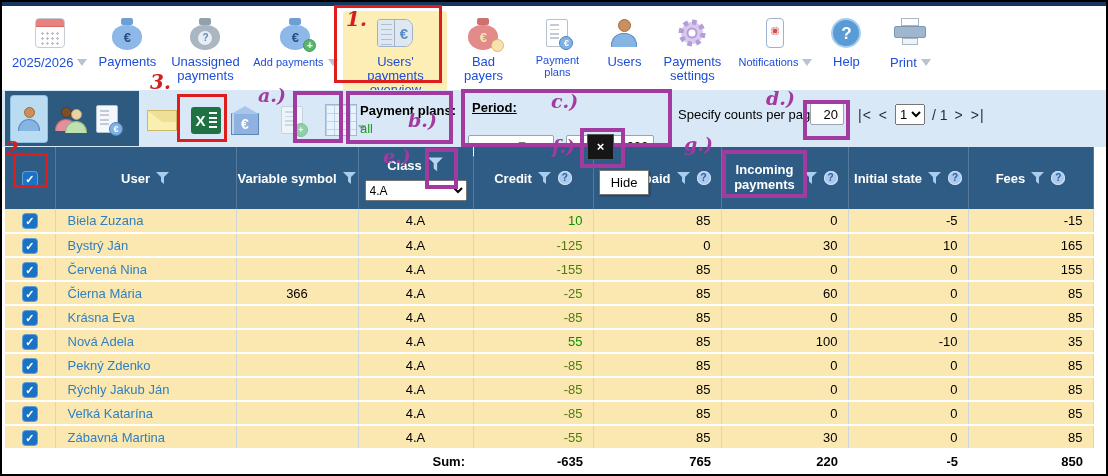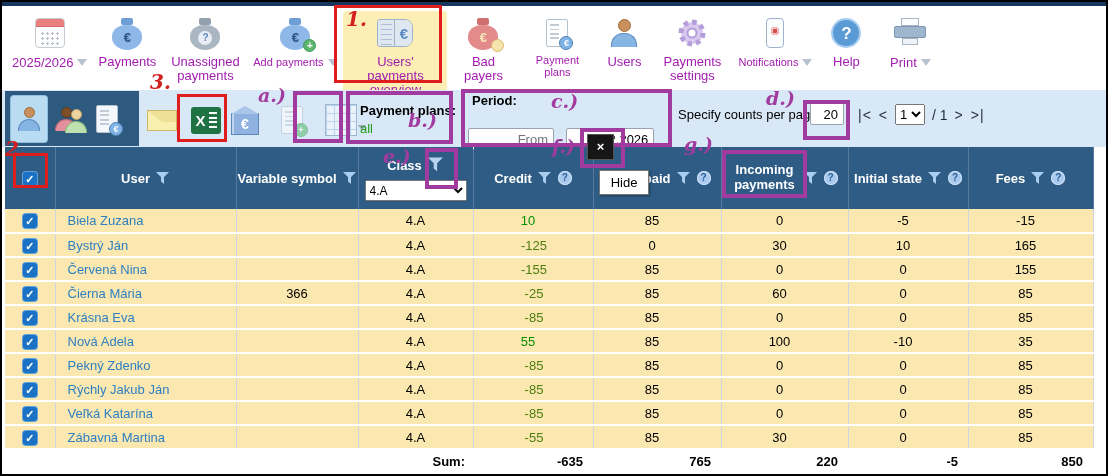--- a/index.html
+++ b/index.html
@@ -4,21 +4,21 @@
 <style>
   * { margin:0; padding:0; box-sizing:border-box; }
   body { font-family:"Liberation Sans", sans-serif; background:#fff; }
   .screen { position:relative; width:1108px; height:476px; border:2px solid #000; background:#fff; overflow:hidden; }
   .topline { height:4px; background:#17365d; }
 
   
   .topbar { height:84px; display:flex; align-items:flex-start; padding:5px 0 0 6px; background:#fff; }
   .tb-item { display:flex; flex-direction:column; align-items:center; padding:2px 4px; cursor:pointer; }
   .tb-ic { height:40px; display:flex; align-items:center; justify-content:center; }
-  .tb-lb { font-size:13px; color:#a21caf; text-align:center; line-height:1.08; margin-top:2px; white-space:pre-line; }
+  .tb-lb { font-size:13px; color:#1d4ed8; text-align:center; line-height:1.08; margin-top:2px; white-space:pre-line; }
   .tb-lb.small { font-size:11px; }
   .lbrow { display:flex; align-items:center; }
   .dd { width:0; height:0; border:5px solid transparent; border-top:7px solid #b9c2cf; margin-left:4px; margin-top:6px; }
   .tb-item.active { background:#fdeeb5; border-radius:4px; }
 
   
   .cal { width:30px; height:30px; background:#fdfdfd; border:1px solid #c6ccd4; border-radius:4px; overflow:hidden; }
   .cal .top { height:8px; background:#e98080; border-bottom:1px solid #d86a6a; }
   .cal .dots { margin:4px 4px; height:14px; background-image:radial-gradient(#b9bfc8 1.2px, transparent 1.3px); background-size:5px 5px; }
   .bag { width:30px; height:25px; border-radius:46% 46% 50% 50%; position:relative; margin-top:9px;
@@ -80,21 +80,21 @@
   .faded { opacity:.55; }
   .gridic { position:relative; width:32px; height:32px; background:#eaf2fb; border:1px solid #9fb8d2;
             background-image:linear-gradient(#bcd4ea 1px, transparent 1px), linear-gradient(90deg, #bcd4ea 1px, transparent 1px);
             background-size:8px 8px; }
   .gridic .ddm { position:absolute; right:-10px; bottom:0; width:0; height:0; border:4px solid transparent; border-top:6px solid #9aa8b8; }
   .icbtn { margin-right:8px; cursor:pointer; display:flex; align-items:center; }
 
   .pp-box { position:absolute; left:350px; top:5px; font-size:13px; line-height:1.35; padding:7px 0 0 8px; }
   .pp-box .t { font-weight:bold; color:#000; }
   .pp-box .v { color:#1f9d1f; }
-  .period { position:absolute; left:466px; top:3px; font-size:13px; }
+  .period { position:absolute; left:466px; top:10px; font-size:13px;text-decoration:underline; }
   .period .t { font-weight:bold; padding-left:4px; }
   .period .row { display:flex; align-items:center; margin-top:20px; }
   .inp { height:22px; border:1px solid #9aa4b0; border-radius:2px; font-family:inherit; font-size:13px; text-align:right; padding:0 5px; background:#fff; }
   .inp.from { width:86px; } .inp.to { width:88px; }
   .dash { margin:0 4px; color:#333; }
   .counts { position:absolute; left:676px; top:17px; font-size:13px; color:#000; }
   .inp.cnt { position:absolute; left:808px; top:13px; width:34px; }
   .pager { position:absolute; left:856px; top:14px; display:flex; align-items:center; gap:7px; font-size:14px; color:#1d2b3a; }
   .pager .pbtn { cursor:pointer; letter-spacing:1px; }
   .pager select { height:21px; font-size:13px; font-family:inherit; }
@@ -108,21 +108,21 @@
   th.incol .th-inner .two { width:66px; line-height:1.15; }
   .funnel { flex:0 0 auto; }
   .qb { width:14px; height:14px; border-radius:50%; background:#a9c9ef; color:#2d5f94; font-size:10px; font-weight:bold; line-height:14px; text-align:center; box-shadow:0 0 0 1px #cfe2f5 inset; }
   .classsel { display:block; margin:5px auto 0; width:102px; height:21px; font-size:12px; font-family:inherit; }
   tbody td { background:#fbe8b0; height:24px; font-size:13px; border-right:1px solid #ccd6de; border-bottom:2px solid #fff; color:#000; }
   td.cbcell, th.cbcell { text-align:center; width:50px; }
   .cb { display:inline-block; width:14px; height:14px; background:#1b72c4; border-radius:3px; color:#fff; font-size:11px; line-height:14px; text-align:center; font-weight:bold; box-shadow:0 0 0 1px #5f9fd8; cursor:pointer; }
   td.ucell { padding-left:12px; }
   td.ucell a { color:#2f7fc1; text-decoration:none; cursor:pointer; }
   td.ccell { text-align:center; }
-  td.ncell { text-align:center; padding-right:10px; }
+  td.ncell { text-align:right; padding-right:10px; }
   td.neg { color:#4d7c0f;padding-left:12px; } td.pos { color:#089000; }
   tfoot td { background:#fff; font-weight:bold; font-size:13px; height:23px; border-top:1px solid #8a8a8a; text-align:right; padding-right:10px; }
   tfoot td.sumlab { text-align:right; padding-right:8px; }
 
   
   .ann { position:absolute; font-family:"DejaVu Serif", serif; font-style:italic; font-weight:bold; z-index:40; pointer-events:none; }
   .ann.red { color:#d21f1f; font-size:20px; }
   .ann.pur { color:#a23ba0; font-size:19px; }
   .rbox { position:absolute; border:3px solid #e01d1d; z-index:30; pointer-events:none; }
   .pbox { position:absolute; border:4px solid #a23ba0; z-index:30; pointer-events:none; }

